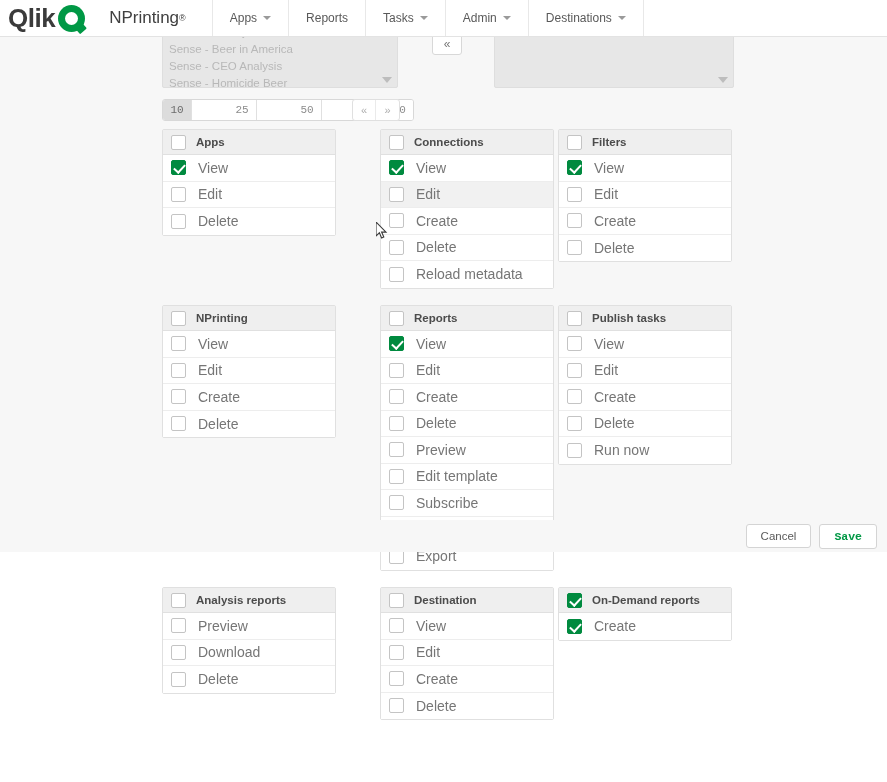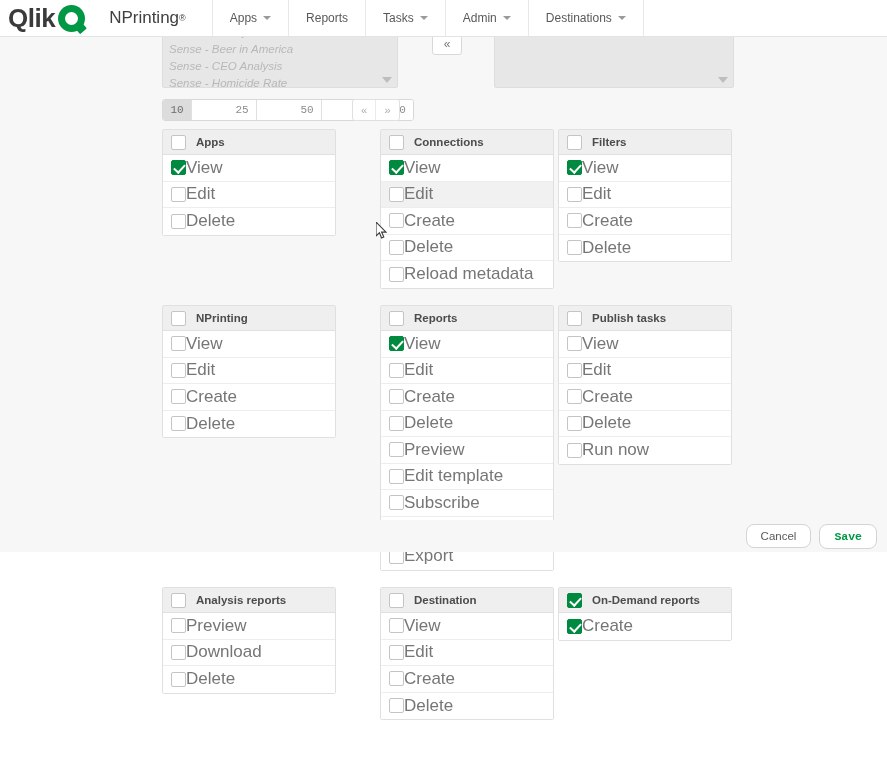--- a/index.html
+++ b/index.html
@@ -103,21 +103,20 @@
     border-radius: 2px;
     padding: 3px 4px;
     overflow: hidden;
   }
   .sourcebox .opt {
     font-size: 11.5px;
     color: #b8b8b8;
     line-height: 17px;
     padding-left: 2px;
     white-space: nowrap;
-    font-style: italic;
   }
   .sb-scroll-arrow {
     position: absolute; right: 5px; bottom: 4px;
     width: 0; height: 0;
     border-left: 5px solid transparent;
     border-right: 5px solid transparent;
     border-top: 6px solid #bdbdbd;
   }
   .targetbox {
     position: absolute;
@@ -223,23 +222,23 @@
     display: flex; align-items: center;
     height: 26.5px;
     padding: 0 8px;
     border-bottom: 1px solid #ededed;
     background: #ffffff;
     cursor: pointer;
   }
   .prow:last-child { border-bottom: none; }
   .prow.hover { background: #f1f1f1; }
   .prow .plabel {
-    font-size: 17px;
+    font-size: 14px;
     color: #767676;
-    margin-left: 0;
+    margin-left: 12px;
     white-space: nowrap;
   }
 
   .cb {
     width: 15px; height: 15px;
     border: 1px solid #c4c4c4;
     border-radius: 2px;
     background: #ffffff;
     flex: 0 0 auto;
     position: relative;
@@ -267,21 +266,21 @@
     display: flex; align-items: center; justify-content: flex-end;
     padding-right: 10px;
     gap: 8px;
   }
   .btn {
     min-width: 56px;
     padding: 5px 14px;
     font-size: 11.5px;
     background: #ffffff;
     border: 1px solid #d4d4d4;
-    border-radius: 8px;
+    border-radius: 3px;
     text-align: center;
     cursor: pointer;
     color: #5a5a5a;
   }
   .btn.save { color: #009845; font-weight: bold; font-family: Liberation Mono, monospace; }
 
   
   .cursor {
     position: absolute;
     left: 376px; top: 222px;
@@ -328,21 +327,21 @@
     <div class="nav-spacer"></div>
   </div>
 
   <div class="upper">
 
     <div class="sourcebox">
       <div id="source-options">
           <div class="opt">Sense - All Objects</div>
           <div class="opt">Sense - Beer in America</div>
           <div class="opt">Sense - CEO Analysis</div>
-          <div class="opt">Sense - Homicide Rate</div>
+          <div class="opt">Sense - Homicide Beer</div>
         </div>
       <span class="sb-scroll-arrow"></span>
     </div>
 
     <div class="movebtn">«</div>
 
     <div class="targetbox">
       <span class="tb-scroll-arrow"></span>
     </div>
 

